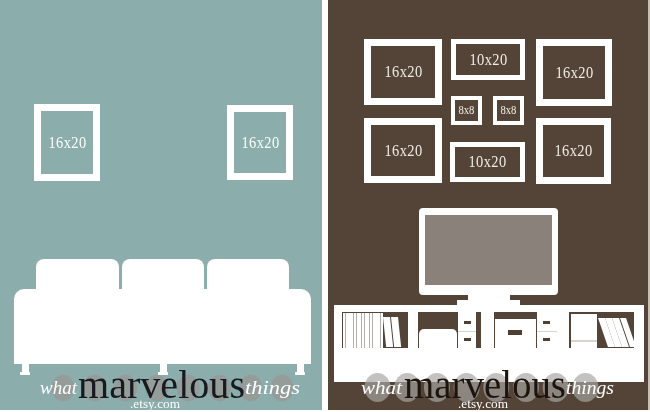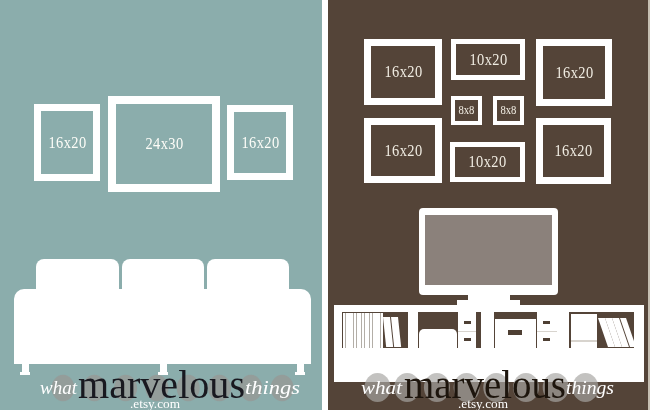--- a/index.html
+++ b/index.html
@@ -47,23 +47,20 @@
   .hdl{position:absolute;background:#4e3f33;}
   .dline{position:absolute;background:#d8d4ce;height:1.5px;}
 </style>
 </head>
 <body>
 <div class="stage">
 
   <div class="panelL">
     <div class="frame fA">
         <span>16x20</span>
-      </div>
-    <div class="frame fB">
-        <span>24x30</span>
       </div>
     <div class="frame fC">
         <span>16x20</span>
       </div>
     <div class="cush" style="left:36px;width:83px;"></div>
     <div class="cush" style="left:122px;width:81.5px;"></div>
     <div class="cush" style="left:206.5px;width:82.5px;"></div>
     <div class="sofabody"></div>
     <div class="legstem" style="left:21.5px;"></div>
     <div class="legfoot" style="left:20px;"></div>

